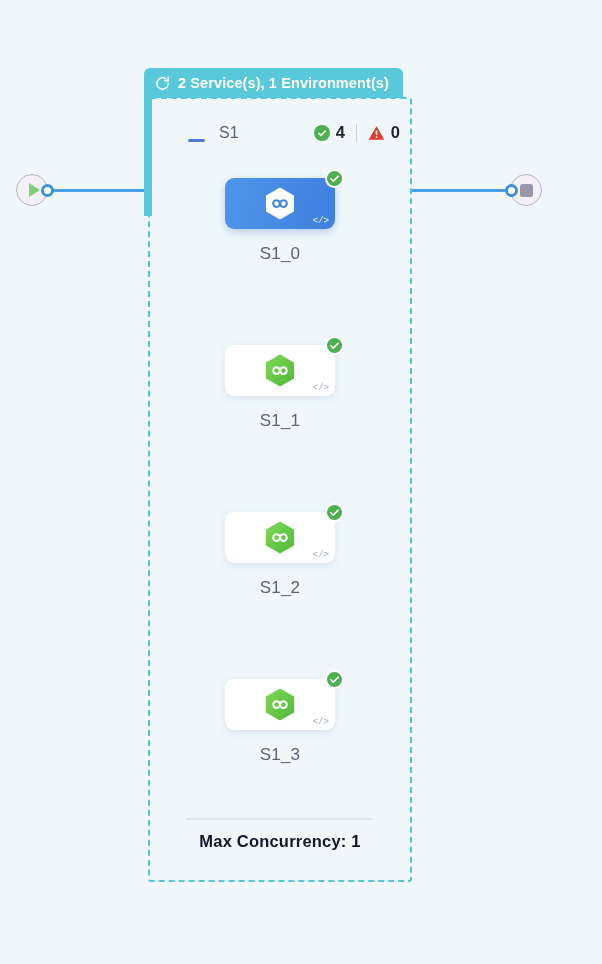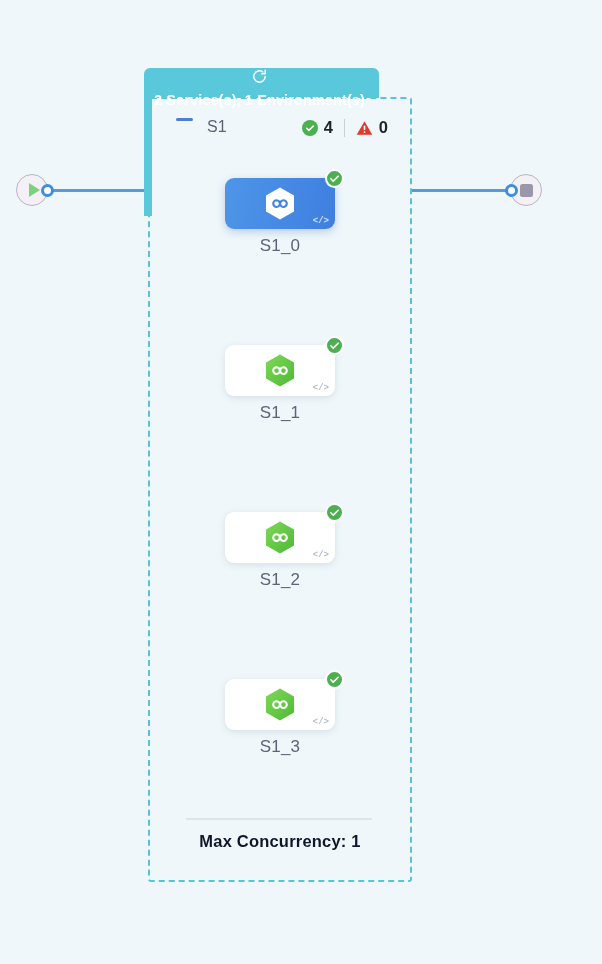--- a/index.html
+++ b/index.html
@@ -109,33 +109,32 @@
     border-radius: 6px 6px 0 0;
     display: flex;
     align-items: center;
     gap: 7px;
     color: #ffffff;
     font-size: 14.5px;
     font-weight: 600;
     letter-spacing: .1px;
     white-space: nowrap;
     z-index: 6;
-    flex-direction: column;
   }
   .refresh-icon { display: block; width: 17px; height: 17px; flex: none; }
 
   
   #group-row {
     position: absolute;
-    left: 176px;
+    left: 188px;
     top: 118px;
     width: 212px;
     height: 24px;
     display: flex;
-    align-items: flex-start;
+    align-items: flex-end;
     z-index: 7;
   }
   .collapse-dash {
     width: 17px;
     height: 3px;
     background: #4a7fd4;
     border-radius: 2px;
     flex: none;
     cursor: pointer;
   }
@@ -228,21 +227,21 @@
     font-size: 9px;
     font-weight: 700;
     font-family: "Liberation Mono", "DejaVu Sans Mono", monospace;
     line-height: 1;
     color: #b4bcc9;
     cursor: pointer;
   }
   .node-card.selected .code-glyph { color: #cfe0f7; }
 
   .node-label {
-    margin-top: 7px;
+    margin-top: 15px;
     text-align: center;
     font-size: 17px;
     color: #5b6576;
     letter-spacing: .2px;
   }
 
   
   #group-divider {
     position: absolute;
     left: 186px;

